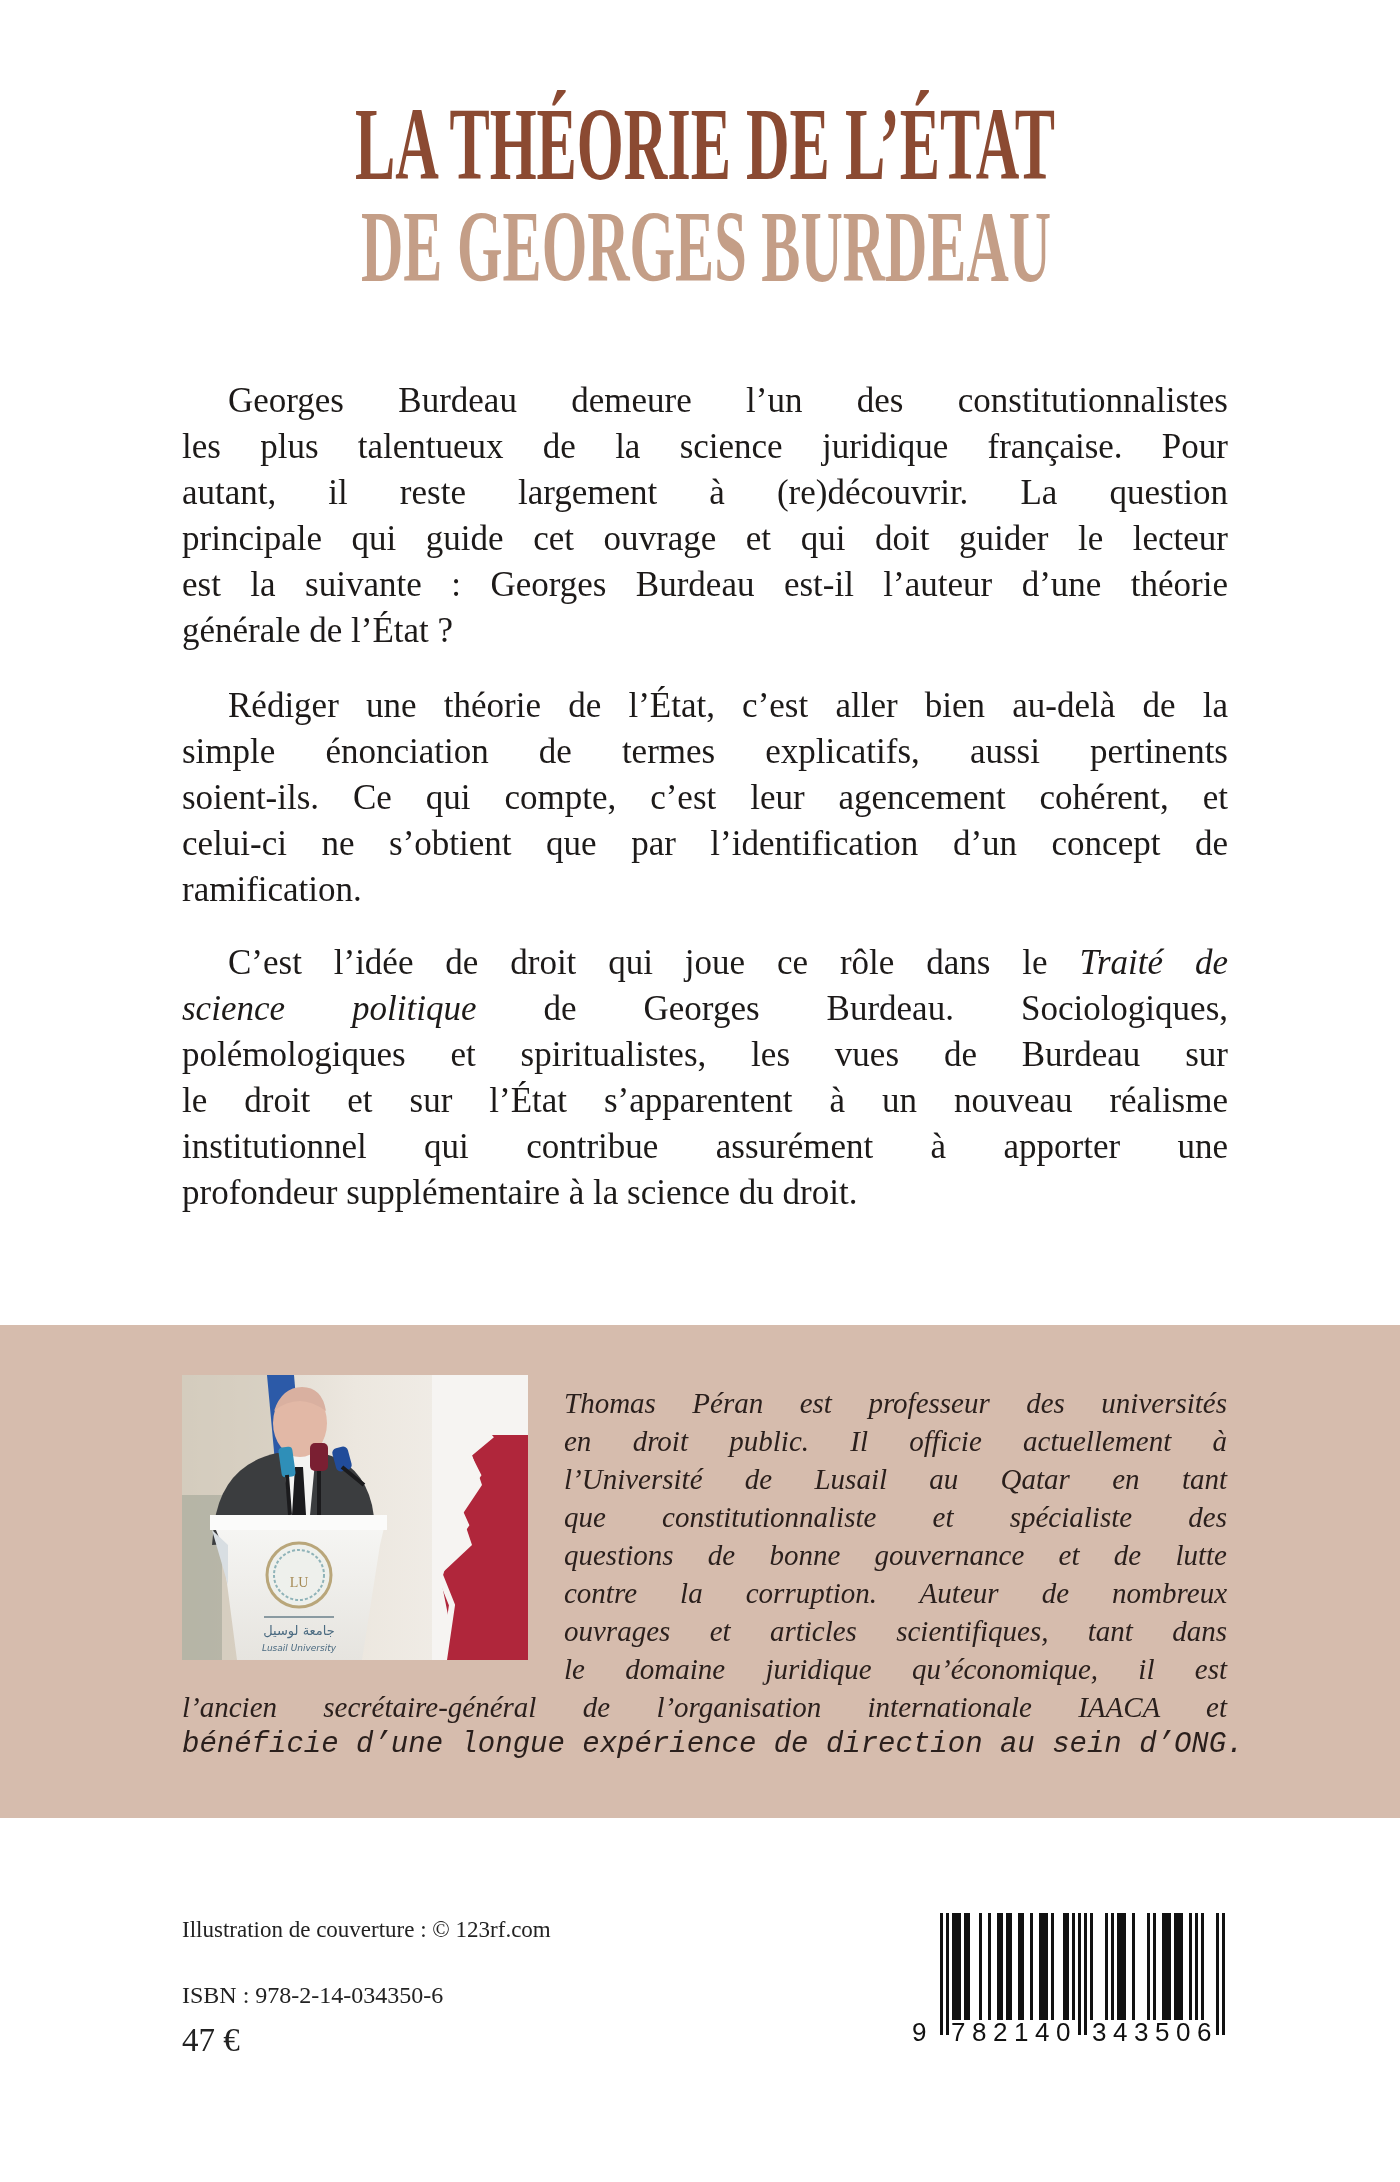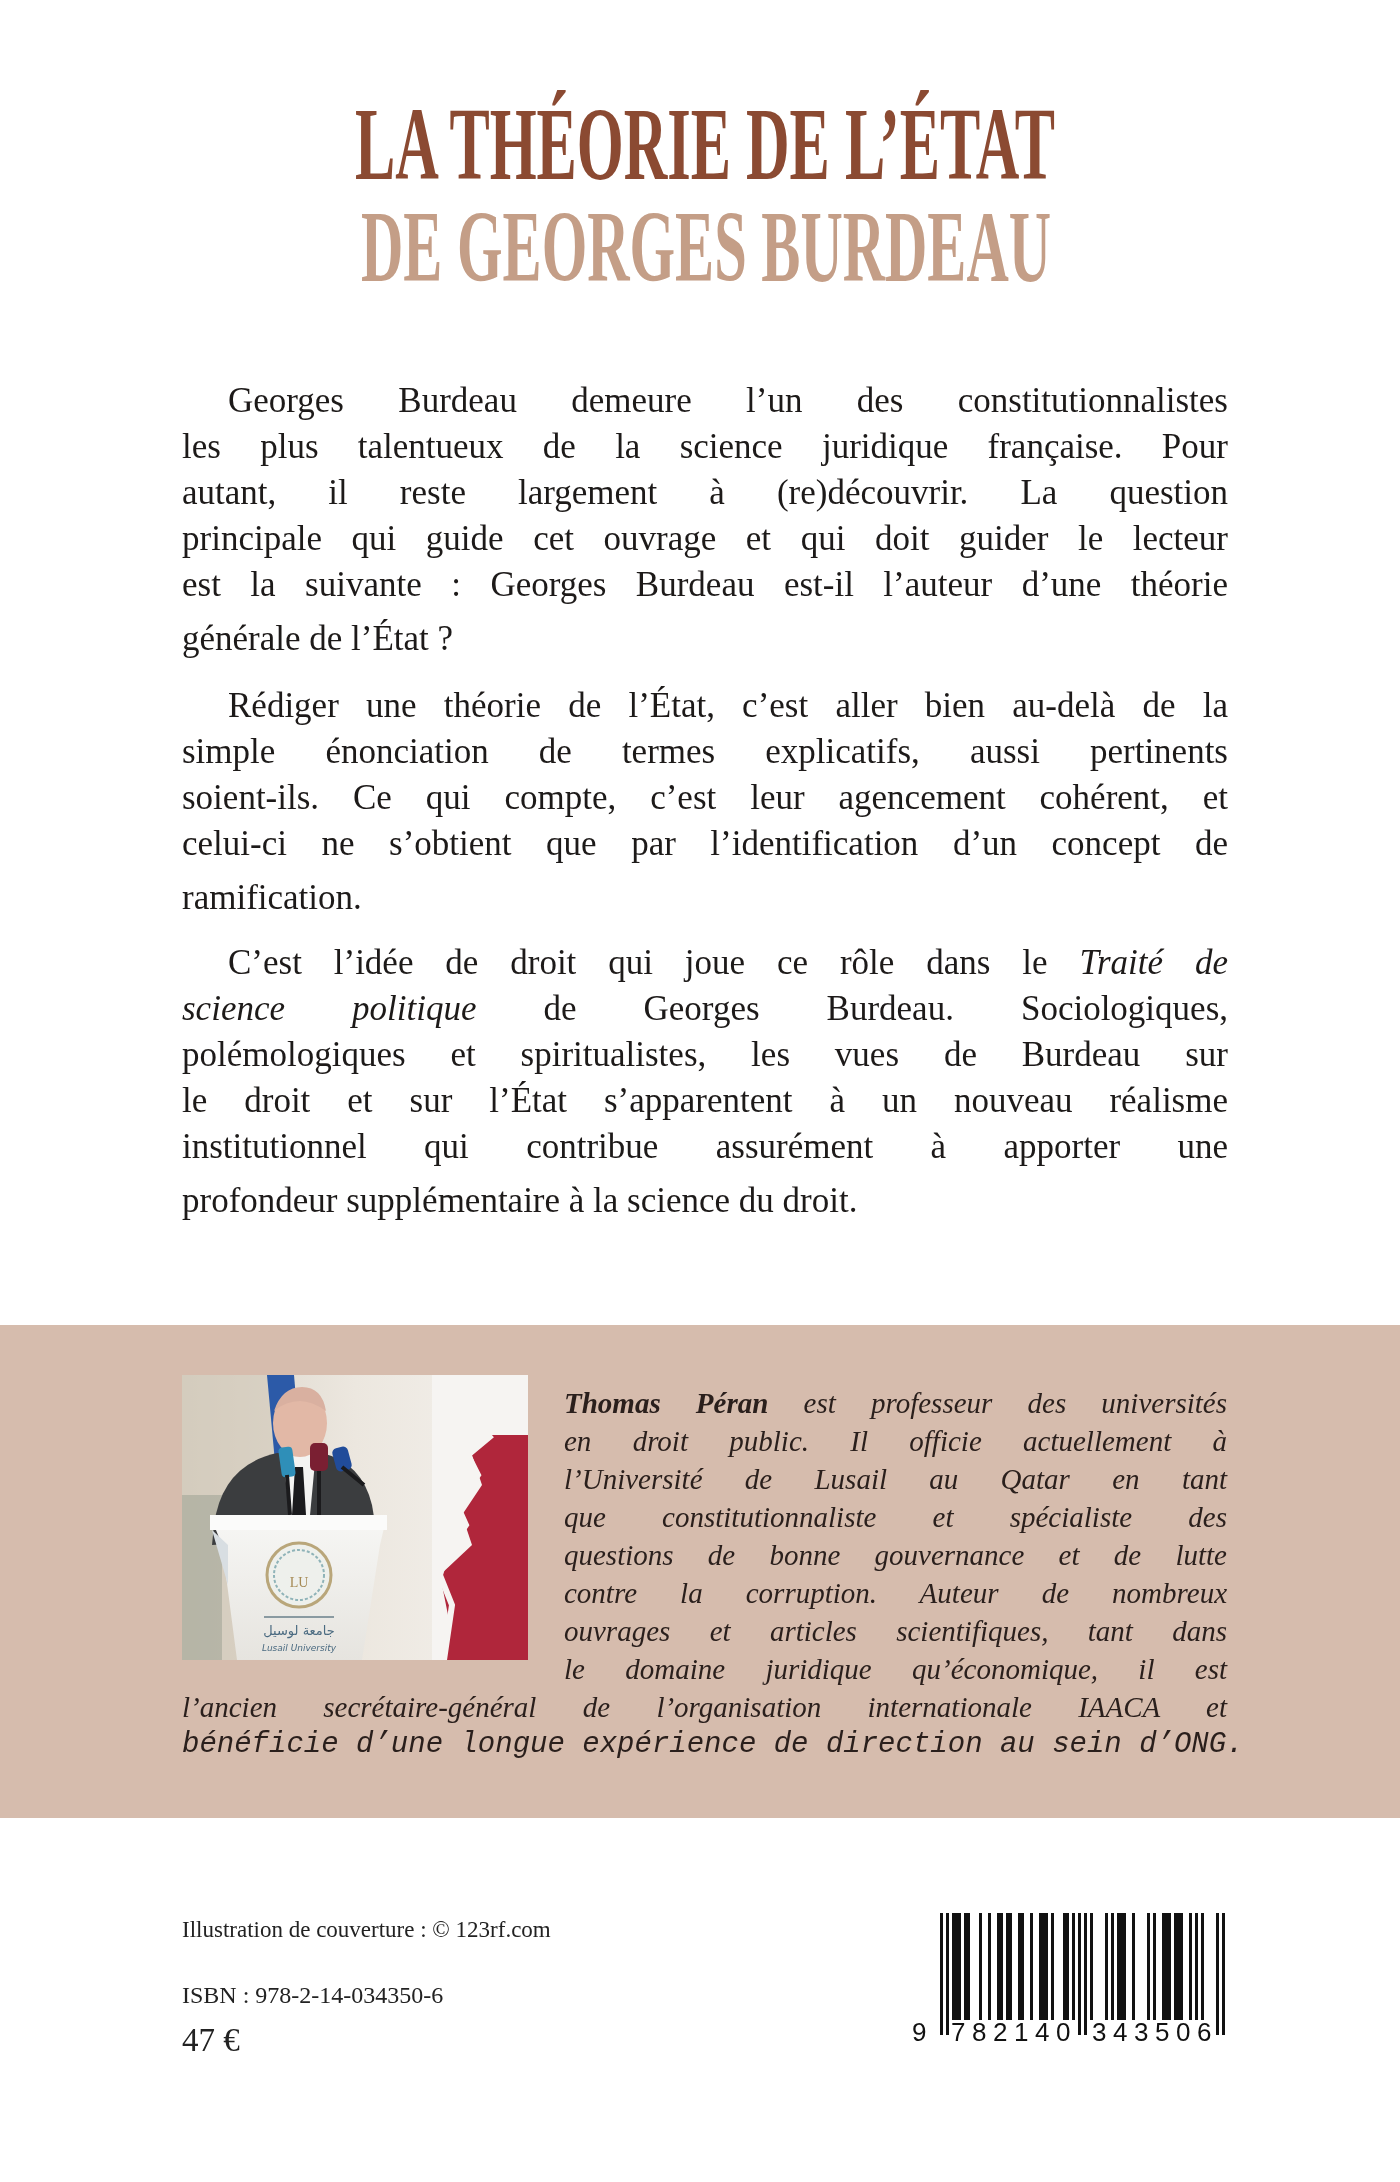--- a/index.html
+++ b/index.html
@@ -21,40 +21,40 @@
     #title2 { top: 196px; left: 361px; width: 690px; font-size: 102px; color: #c49e87; }
 
     
     .bline {
       position: absolute; left: 182px; width: 1046px; height: 46px;
       font-size: 35px; line-height: 46px; white-space: nowrap;
       text-align: justify; text-align-last: justify;
       color: #1d1a19;
     }
     .bline.indent { left: 228px; width: 1000px; }
-    .bline.last { text-align-last: left; margin-top: 8px; }
+    .bline.last { text-align-last: left; }
     .bline i { font-style: italic; }
 
     
     #author-band {
       position: absolute; left: 0; top: 1325px; width: 1400px; height: 493px;
       background: #d6bcad;
     }
     #author-photo {
       position: absolute; left: 182px; top: 1375px; width: 346px; height: 285px;
       overflow: hidden; background: #f97316;
     }
     .aline {
       position: absolute; left: 564px; width: 663px; height: 38px;
       font-size: 29px; line-height: 38px; font-style: italic; white-space: nowrap;
       text-align: justify; text-align-last: justify; color: #2a1f1c;
     }
     .aline.full { left: 182px; width: 1045px; }
     .aline.last { text-align-last: left; font-family: Liberation Mono, monospace; }
-    .aline b { font-weight: bold; }
+    .aline b { font-weight: normal; }
 
     
     #credit { position: absolute; left: 182px; top: 1915px; font-size: 23px; line-height: 30px; color: #222; text-align: center; }
     #isbn { position: absolute; left: 182px; top: 1979px; font-size: 24px; line-height: 32px; color: #222; }
     #price { position: absolute; left: 182px; top: 2020px; font-size: 33px; line-height: 40px; color: #222; font-family: Liberation Serif, serif; }
 
     #barcode { position: absolute; left: 908px; top: 1908px; width: 330px; height: 145px; background: #fff; }
     #barcode svg { display: block; }
   </style>
 </head>

